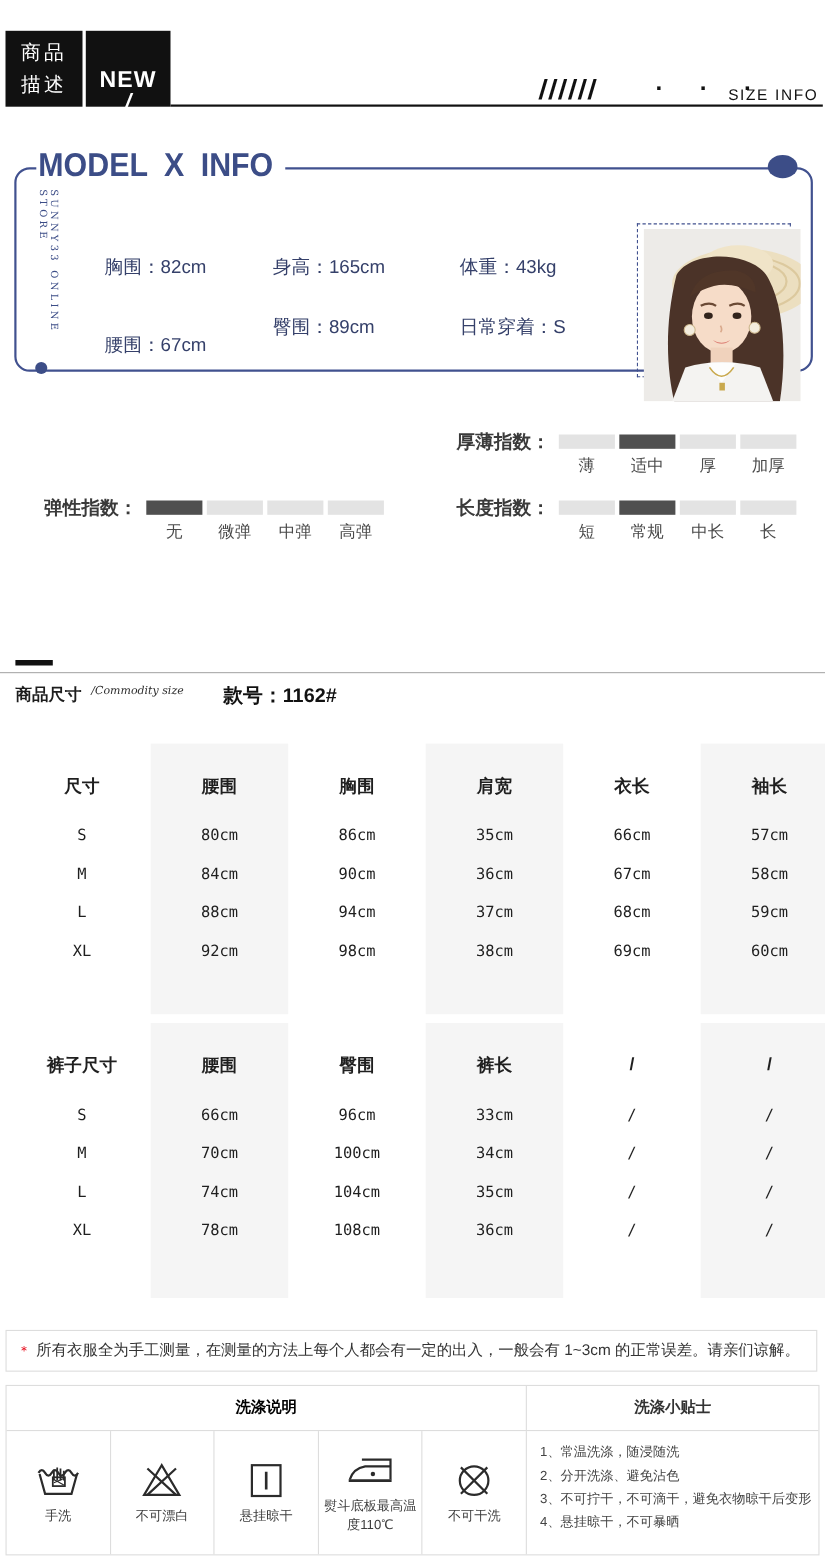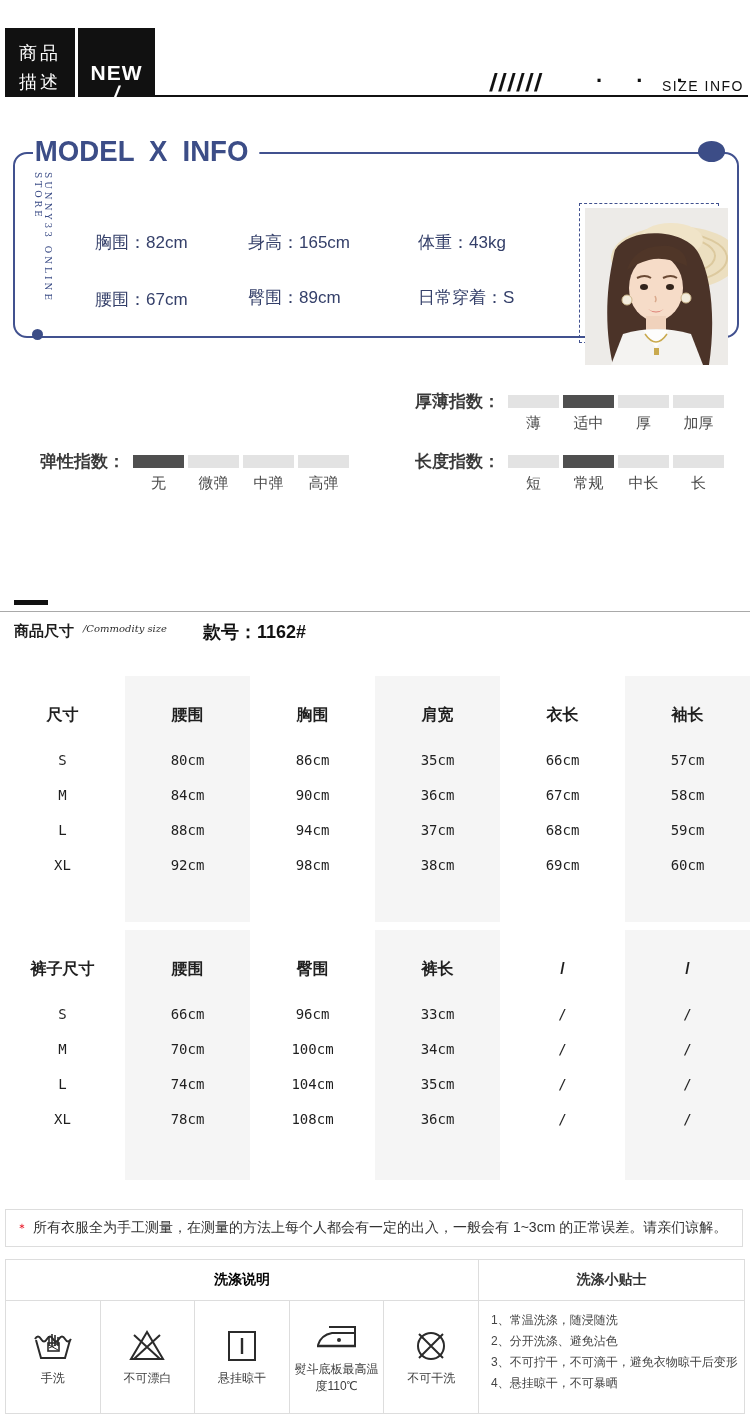--- a/index.html
+++ b/index.html
@@ -2,21 +2,21 @@
 <html><head>
 <meta charset="utf-8">
 <style>
   html,body{margin:0;padding:0;background:#fff;}
   .page{position:relative;width:750px;height:1417px;background:#fff;overflow:hidden;
         font-family:"Liberation Sans",sans-serif;color:#222;}
 
   
   .badge{position:absolute;background:#111;color:#fff;display:flex;flex-direction:column;
          align-items:center;justify-content:center;}
-  .badge-product{left:5px;top:28px;width:70px;height:69px;justify-content:flex-end;}
+  .badge-product{left:5px;top:28px;width:70px;height:69px;}
   .badge-product span{display:block;width:44px;font-size:18px;letter-spacing:3px;line-height:1.6;
          word-break:break-all;text-align:center;}
   .badge-new{left:78px;top:28px;width:77px;height:69px;}
   .new-txt{font-size:21px;font-weight:bold;letter-spacing:1px;margin-top:40px;}
   .new-slash{font-size:20px;font-weight:bold;margin-top:-3px;transform:skewX(-12deg);}
   .header-line{position:absolute;left:155px;top:95px;width:593px;height:2px;background:#111;}
   .slashes{position:absolute;left:490px;top:68px;font-size:25px;font-weight:bold;color:#111;
            letter-spacing:2px;transform:skewX(-6deg);white-space:nowrap;}
   .dots{position:absolute;left:596px;top:62px;font-size:22px;font-weight:bold;color:#111;
         letter-spacing:14px;white-space:nowrap;}
@@ -51,21 +51,21 @@
 
   
   .dash{position:absolute;left:14px;top:600px;width:34px;height:5px;background:#111;}
   .thin-line{position:absolute;left:0;top:611px;width:750px;height:1px;background:#a9a9a9;}
   .commodity-cn{position:absolute;left:14px;top:622px;font-size:15px;font-weight:bold;color:#1d1d1d;}
   .commodity-en{position:absolute;left:83px;top:623px;font-size:10px;font-style:italic;
                 font-family:"DejaVu Serif",serif;color:#2d2d2d;}
   .style-no{position:absolute;left:203px;top:620px;font-size:18px;font-weight:bold;color:#111;}
 
   
-  .size-table{position:absolute;left:0;width:634px;display:grid;
+  .size-table{position:absolute;left:12px;width:634px;display:grid;
               grid-template-columns:repeat(6,125px);grid-template-rows:54px repeat(4,35px);
               padding-top:12px;box-sizing:border-box;}
   .stripe{position:absolute;top:0;bottom:0;width:125px;background:#f5f5f5;z-index:0;}
   .cell{position:relative;z-index:1;display:flex;align-items:center;justify-content:center;color:#1f1f1f;}
   .cell.th{font-weight:bold;font-size:16px;}
   .cell.val,.cell.size-col{font-family:"DejaVu Sans Mono",monospace;font-size:14px;}
 
   
   .note{position:absolute;left:5px;top:1209px;width:738px;height:38px;border:1px solid #ddd;
         display:flex;align-items:center;padding-left:10px;box-sizing:border-box;
@@ -112,21 +112,21 @@
 
   <div class="measure" style="left:95px;top:231px">
     <span>胸围</span><span>：</span><span>82cm</span>
   </div>
   <div class="measure" style="left:248px;top:231px">
     <span>身高</span><span>：</span><span>165cm</span>
   </div>
   <div class="measure" style="left:418px;top:231px">
     <span>体重</span><span>：</span><span>43kg</span>
   </div>
-  <div class="measure" style="left:95px;top:288px">
+  <div class="measure" style="left:95px;top:302px">
     <span>腰围</span><span>：</span><span>67cm</span>
   </div>
   <div class="measure" style="left:248px;top:286px">
     <span>臀围</span><span>：</span><span>89cm</span>
   </div>
   <div class="measure" style="left:418px;top:286px">
     <span>日常穿着</span><span>：</span><span>S</span>
   </div>
 
   <div class="photo-dash"></div>

